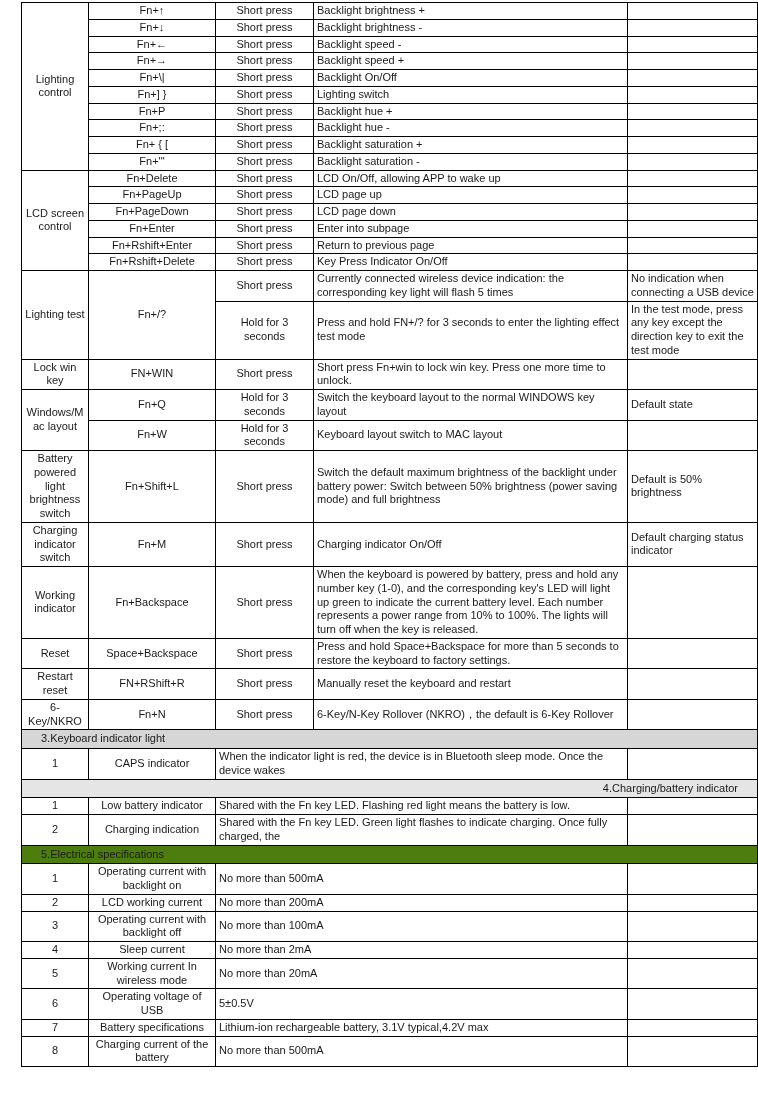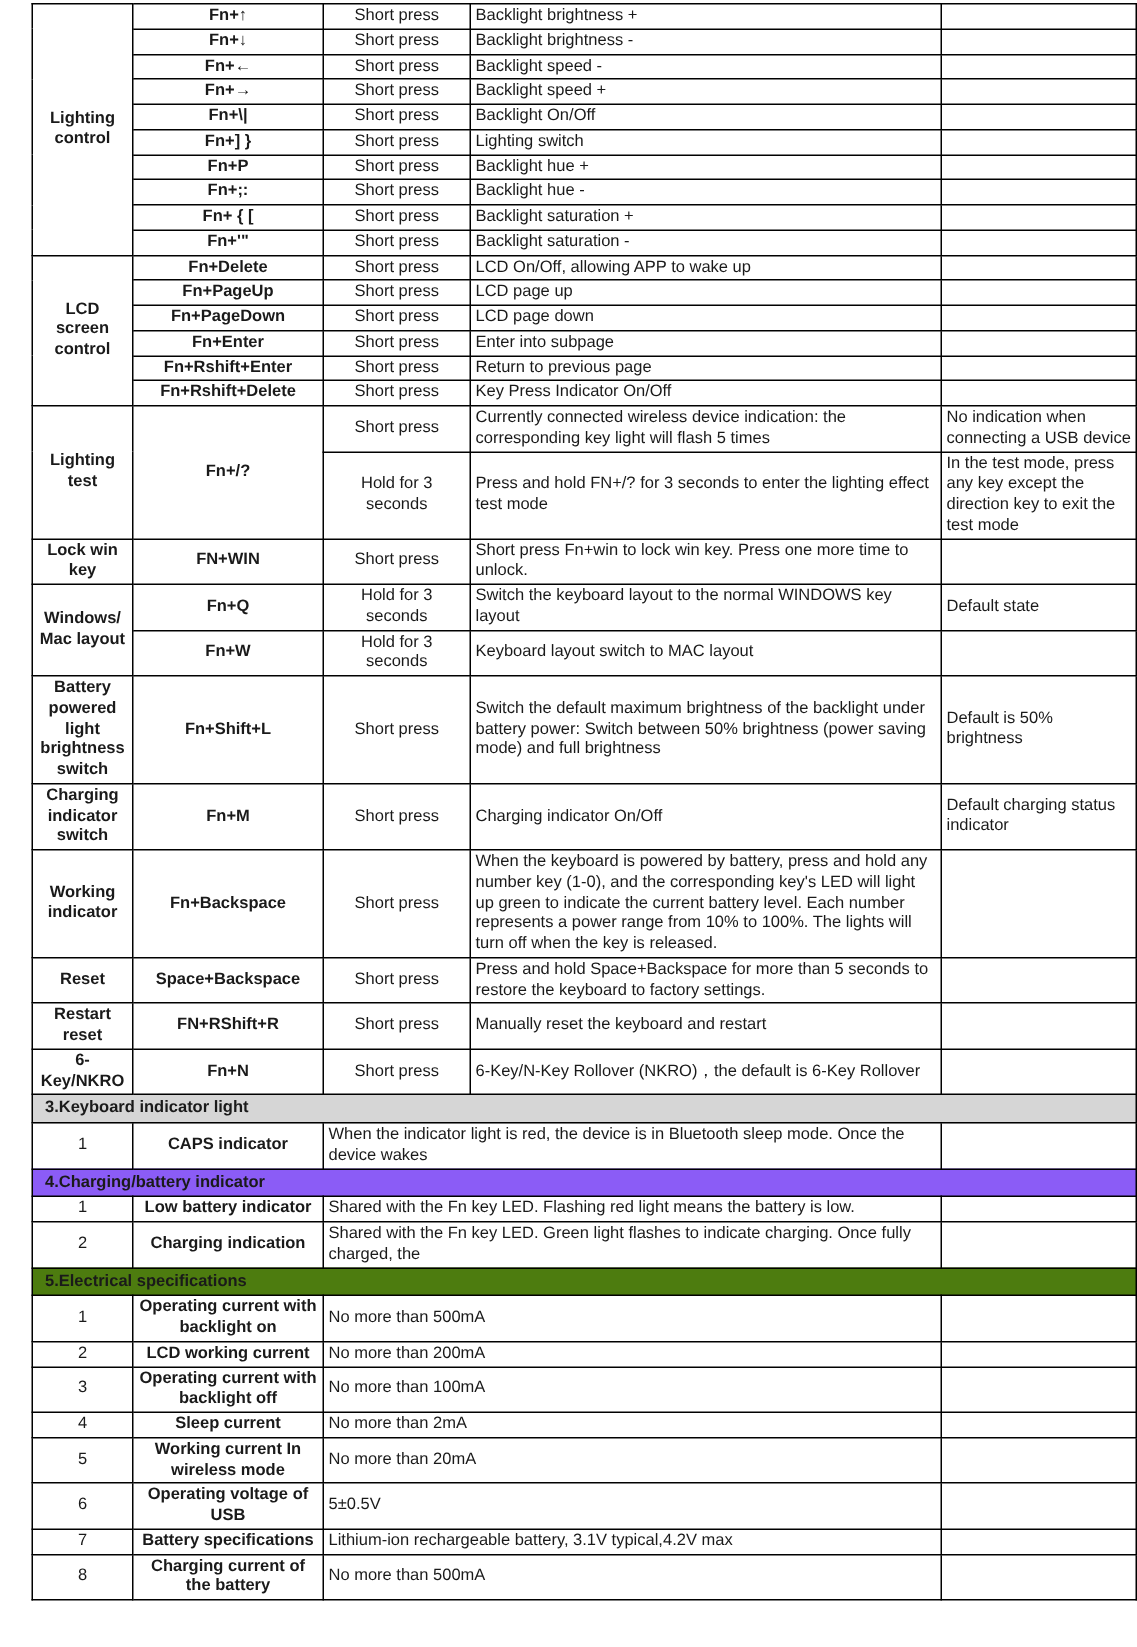--- a/index.html
+++ b/index.html
@@ -23,36 +23,36 @@
   table.spec td {
     border: 1px solid #000000;
     font-size: 11px;
     line-height: 1.25;
     padding: 1px 3px;
     vertical-align: middle;
     color: #1a1a1a;
     word-wrap: break-word;
     overflow-wrap: break-word;
   }
-  table.spec td.b { font-weight: bold; }
+  table.spec td.b { font-weight: normal; }
   td[data-name="category-cell"],
   td[data-name="key-cell"],
   td[data-name="press-cell"] { text-align: center; }
   td[data-name="desc-cell"] { text-align: left; }
   td[data-name="notes-cell"] {
     text-align: left;
     font-size: 9px;
     line-height: 1.25;
     margin-top: 34px;
   }
   tr.section td {
-    font-weight: bold;
+    font-weight: normal;
     text-align: left;
     font-size: 11px;
-    padding: 2px 8px;
+    padding: 2px 19px;
   }
 </style>
 </head>
 <body data-name="document-page">
 
 <table class="spec" data-name="spec-table">
   <colgroup data-name="spec-table-cols">
       <col style="width: 67px;">
       <col style="width: 127px;">
       <col style="width: 98px;">
@@ -235,21 +235,21 @@
       <tr data-name="section-header-row" class="section">
         <td colspan="5" data-name="section-header" style="background: rgb(214, 214, 214);">3.Keyboard indicator light</td>
       </tr>
       <tr data-name="table-row">
         <td data-name="category-cell">1</td>
         <td class="b" data-name="key-cell">CAPS indicator</td>
         <td colspan="2" data-name="desc-cell">When the indicator light is red, the device is in Bluetooth sleep mode. Once the device wakes</td>
         <td data-name="notes-cell"></td>
       </tr>
       <tr data-name="section-header-row" class="section">
-        <td colspan="5" data-name="section-header" style="background: #8b5cf6;">4.Charging/battery indicator</td>
+        <td colspan="5" data-name="section-header" style="background: #e5e5e5; text-align: right;">4.Charging/battery indicator</td>
       </tr>
       <tr data-name="table-row">
         <td data-name="category-cell">1</td>
         <td class="b" data-name="key-cell">Low battery indicator</td>
         <td colspan="2" data-name="desc-cell">Shared with the Fn key LED. Flashing red light means the battery is low.</td>
         <td data-name="notes-cell"></td>
       </tr>
       <tr data-name="table-row">
         <td data-name="category-cell">2</td>
         <td class="b" data-name="key-cell">Charging indication</td>

